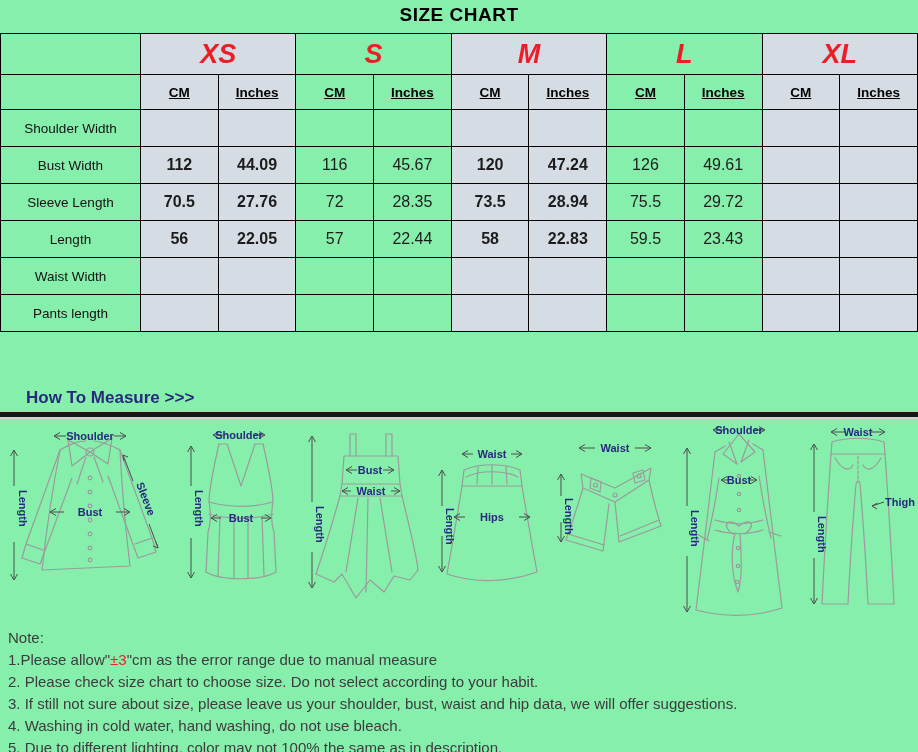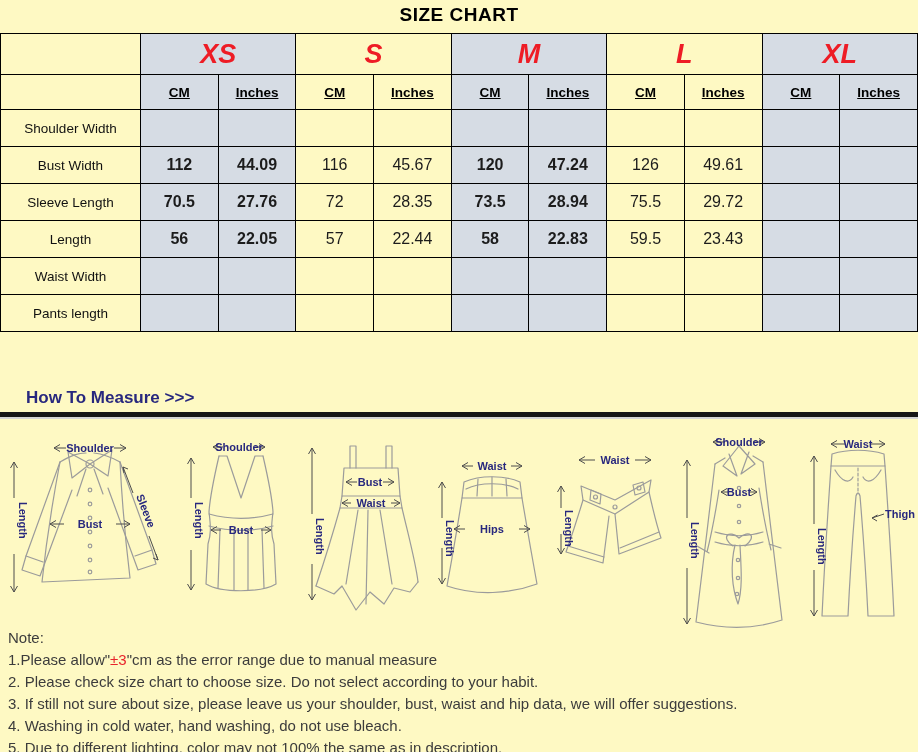--- a/index.html
+++ b/index.html
@@ -1,30 +1,30 @@
 <!DOCTYPE html>
 <html><head>
 <meta charset="utf-8">
 <style>
   html,body{margin:0;padding:0;background:#fff;}
-  #screen{position:relative;width:918px;height:752px;overflow:hidden;background:#fef9c3;
+  #screen{position:relative;width:918px;height:752px;overflow:hidden;background:#86efac;
           font-family:"Liberation Sans",sans-serif;color:#000;}
   #title{position:absolute;top:4px;left:0;width:100%;text-align:center;
          font-size:19px;font-weight:bold;letter-spacing:.5px;}
   #size-table{position:absolute;top:33px;left:0;width:918px;border-collapse:collapse;table-layout:fixed;}
   #size-table th,#size-table td{border:1px solid #000;text-align:center;vertical-align:middle;padding:0;overflow:hidden;}
   #size-table .size-row th{height:40px;font-size:27px;font-weight:bold;color:#ee1c25;font-style:italic;}
   #size-table .unit-row th{height:34px;font-size:13.5px;font-weight:bold;color:#000;text-decoration:underline;}
   #size-table tbody th{height:36px;font-size:13.5px;font-weight:normal;color:#111;}
   #size-table tbody td{height:36px;font-size:16px;color:#1c1c1c;}
   #size-table .g{background:#d6dce4;font-weight:bold;}
   #measure-heading{position:absolute;top:388px;left:26px;font-size:17px;font-weight:bold;color:#28287e;}
   #divider{position:absolute;top:412px;left:0;width:918px;height:5px;background:#161616;border-bottom:2px solid #d4d4d4;}
   #diagrams{position:absolute;top:420px;left:0;width:918px;height:206px;display:flex;
-            justify-content:space-between;align-items:flex-start;padding:12px 2px;box-sizing:border-box;}
+            justify-content:space-between;align-items:flex-start;padding:0 2px;box-sizing:border-box;}
   .sk{fill:none;stroke:#9b9b9b;stroke-width:1.2;stroke-linejoin:round;stroke-linecap:round;}
   .ar{fill:none;stroke:#4d4d4d;stroke-width:1;}
   .lb{fill:#28287e;font-family:"Liberation Sans",sans-serif;font-size:11px;font-weight:bold;}
   #notes{position:absolute;top:627px;left:8px;font-size:15px;color:#3c3c3c;line-height:22px;}
   #notes p{margin:0;}
   .red{color:#e8242b;}
 </style>
 </head>
 <body>
 

